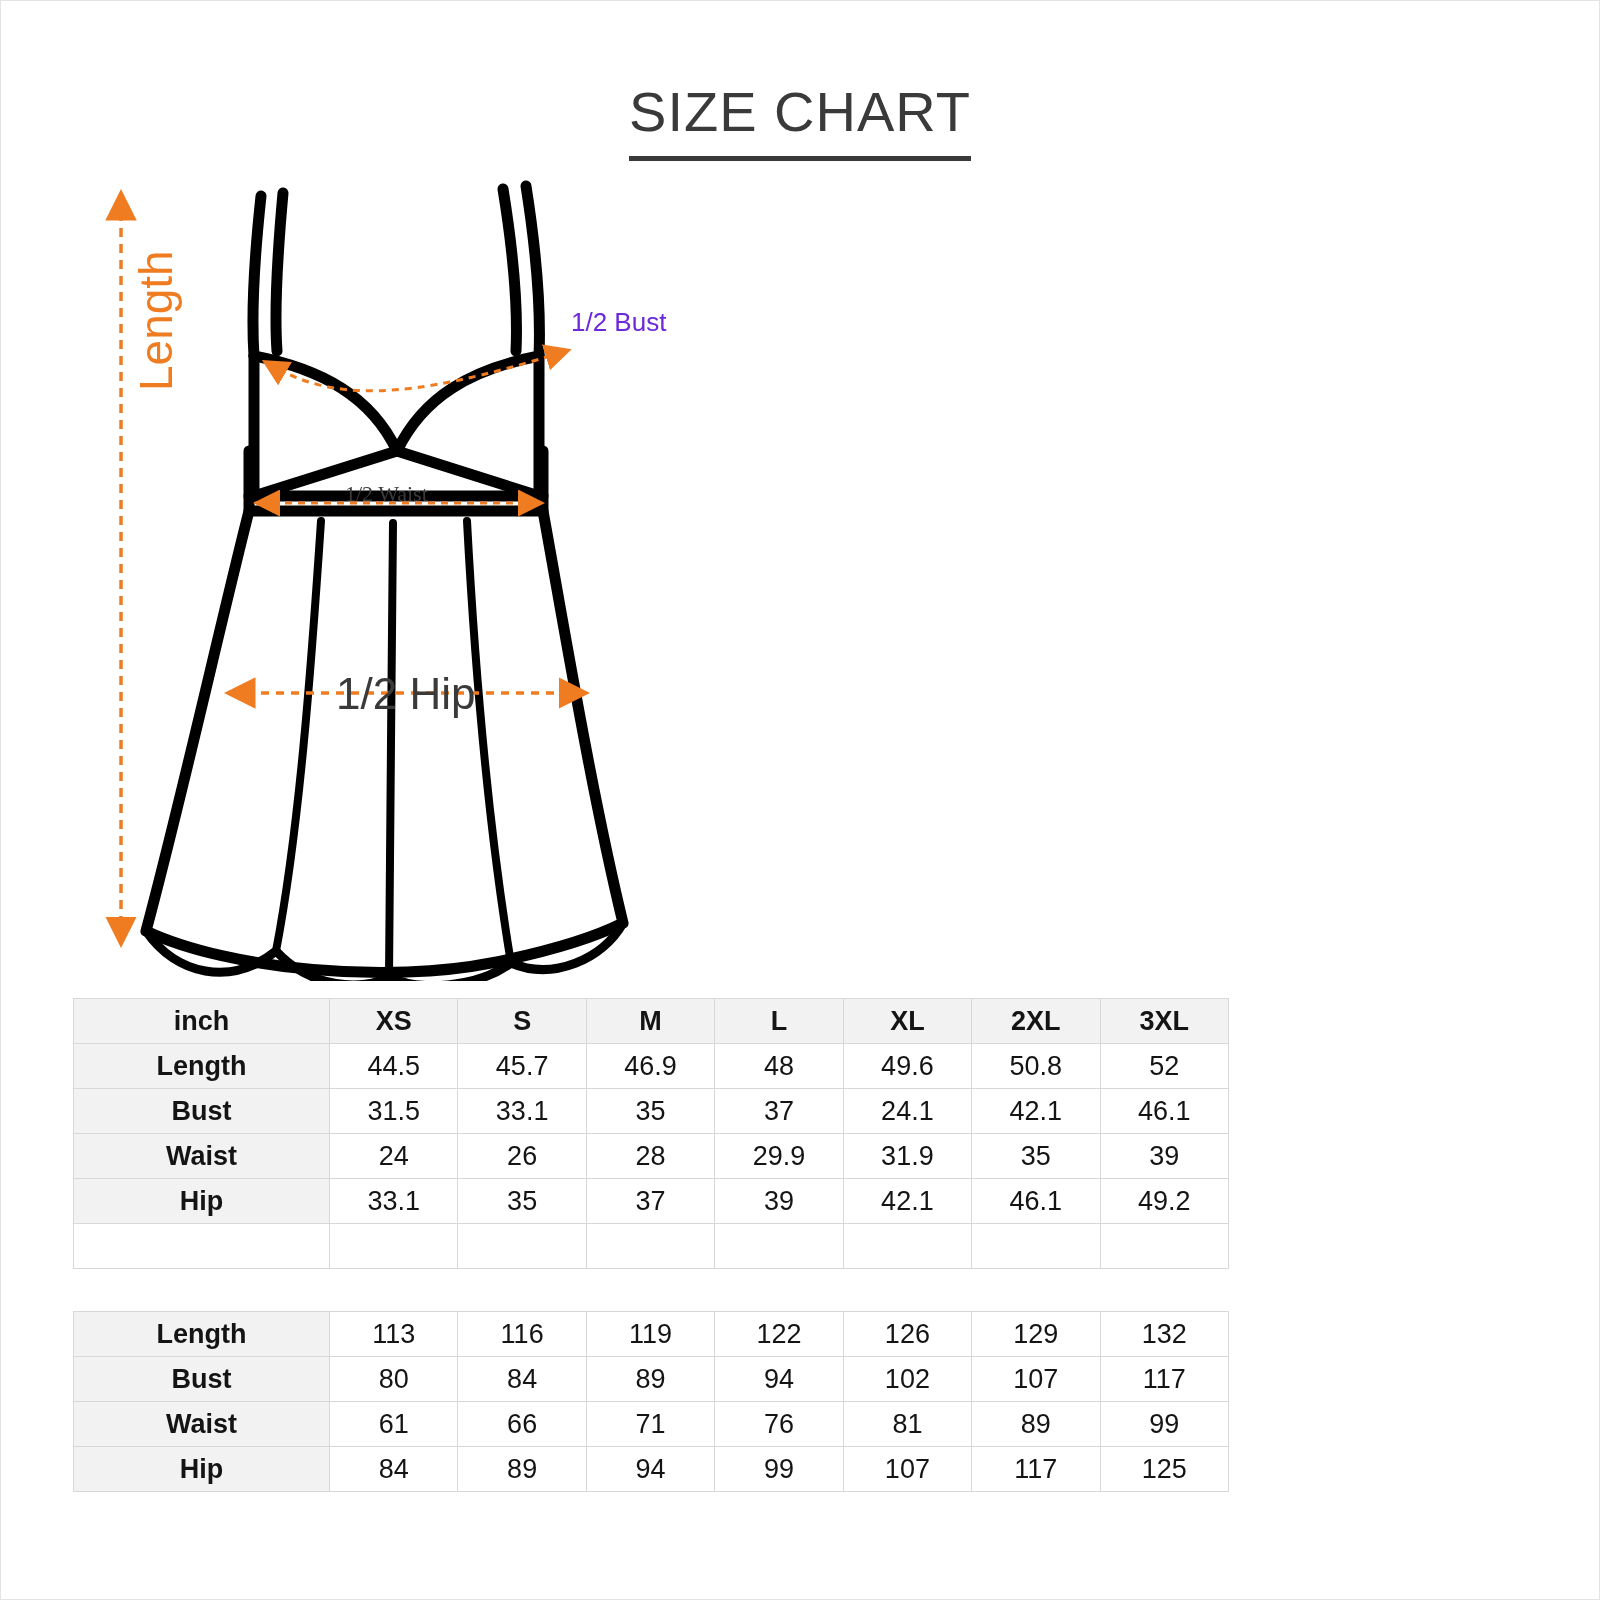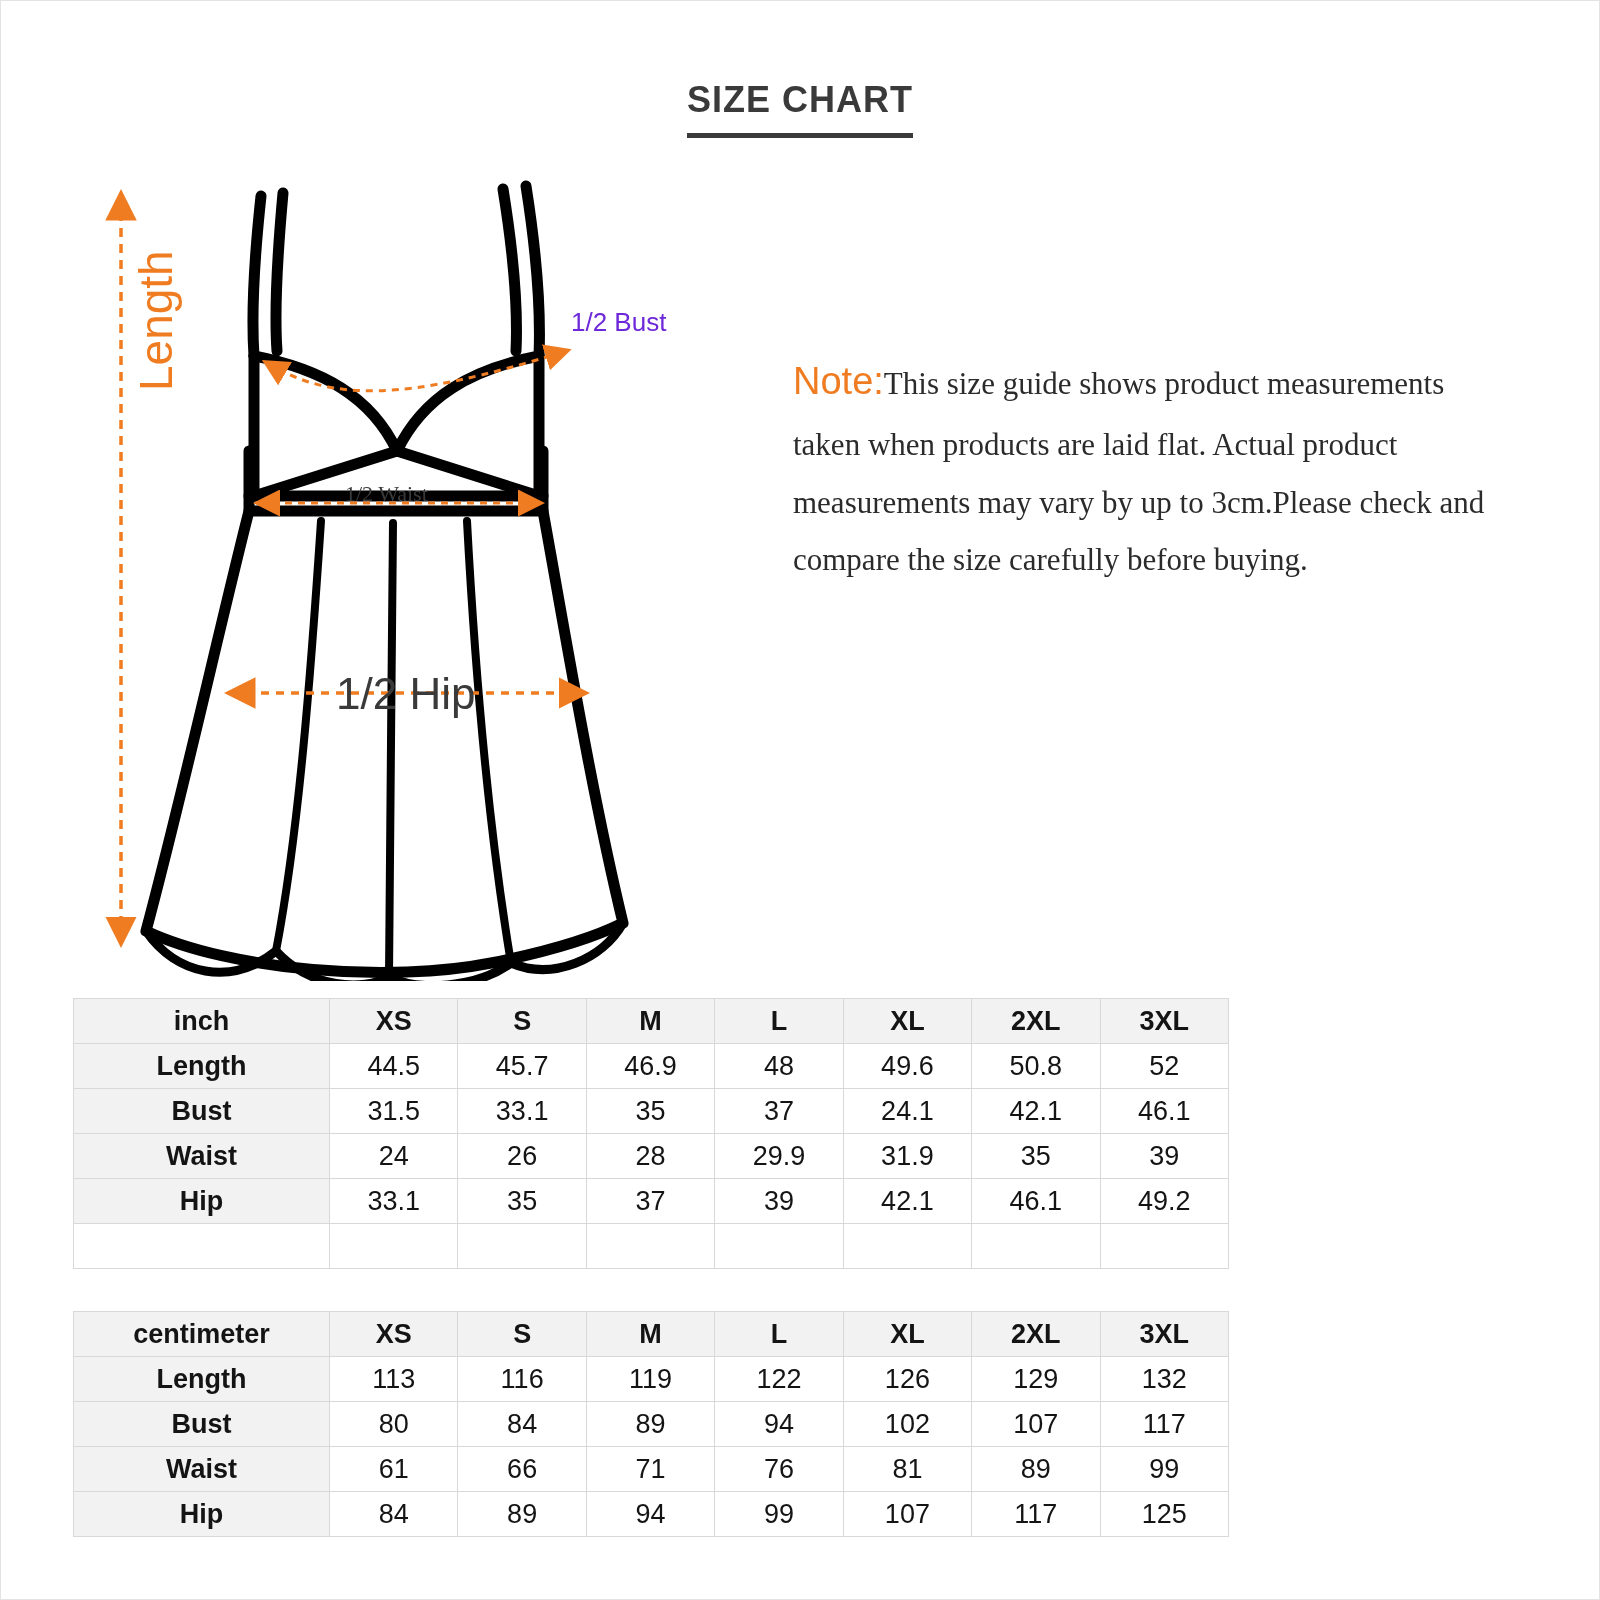--- a/index.html
+++ b/index.html
@@ -26,22 +26,22 @@
   
   .title-wrap {
     position: absolute;
     top: 78px;
     left: 0;
     width: 100%;
     text-align: center;
   }
   .title {
     display: inline-block;
-    font-size: 36px;
-    font-weight: bold;
+    font-size: 56px;
+    font-weight: normal;
     letter-spacing: 1px;
     color: #3a3a3a;
     padding-bottom: 12px;
     border-bottom: 5px solid #3a3a3a;
     font-family: "Liberation Sans", sans-serif;
   }
 
   
   .illustration {
     position: absolute;
@@ -207,23 +207,20 @@
 
       <line x1="160" y1="542" x2="512" y2="542" stroke="#F07C22" stroke-width="3.5" stroke-dasharray="8 7" marker-start="url(#arrOrangeStart)" marker-end="url(#arrOrange)"></line>
     </svg>
   </div>
 
   <div class="length-label">Length</div>
   <div class="bust-label">1/2 Bust</div>
   <div class="waist-label">1/2 Waist</div>
   <div class="hip-label">1/2 Hip</div>
 
-  <div class="note-block">
-    <span class="note-label">Note:</span><span>This size guide shows product measurements taken when products are laid flat. Actual product measurements may vary by up to 3cm.Please check and compare the size carefully before buying.</span>
-  </div>
 
   <div class="table-area">
 
     <table class="size-table">
       <tbody>
         <tr class="header">
           <td class="rowhead">inch</td>
           <td>XS</td>
           <td>S</td>
           <td>M</td>
@@ -282,30 +279,20 @@
           <td></td>
           <td></td>
         </tr>
       </tbody>
     </table>
 
     <div class="table-gap"></div>
 
     <table class="size-table">
       <tbody>
-        <tr class="header">
-          <td class="rowhead">centimeter</td>
-          <td>XS</td>
-          <td>S</td>
-          <td>M</td>
-          <td>L</td>
-          <td>XL</td>
-          <td>2XL</td>
-          <td>3XL</td>
-        </tr>
         <tr>
           <td class="rowhead">Length</td>
           <td class="val">113</td>
           <td class="val">116</td>
           <td class="val">119</td>
           <td class="val">122</td>
           <td class="val">126</td>
           <td class="val">129</td>
           <td class="val">132</td>
         </tr>

